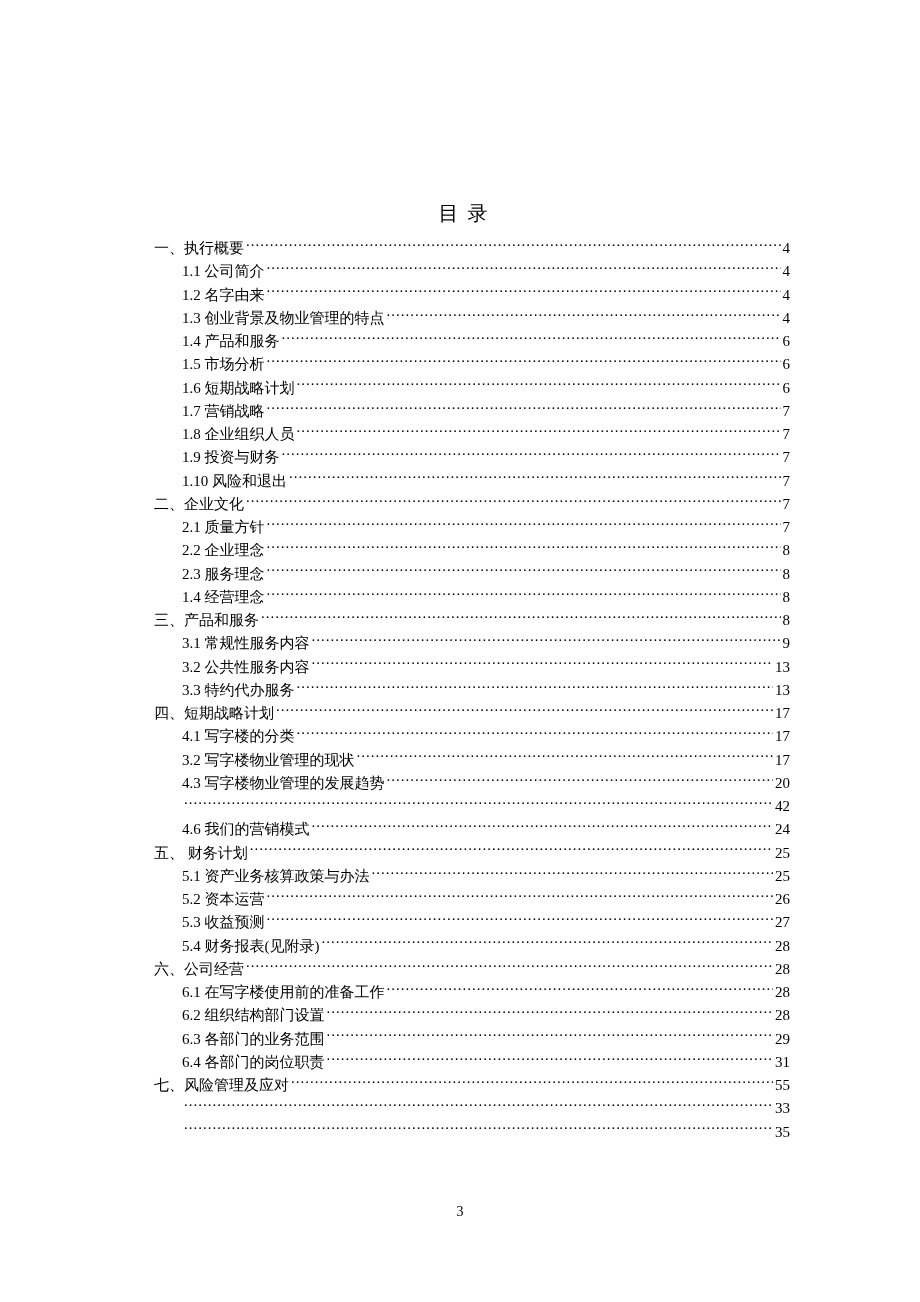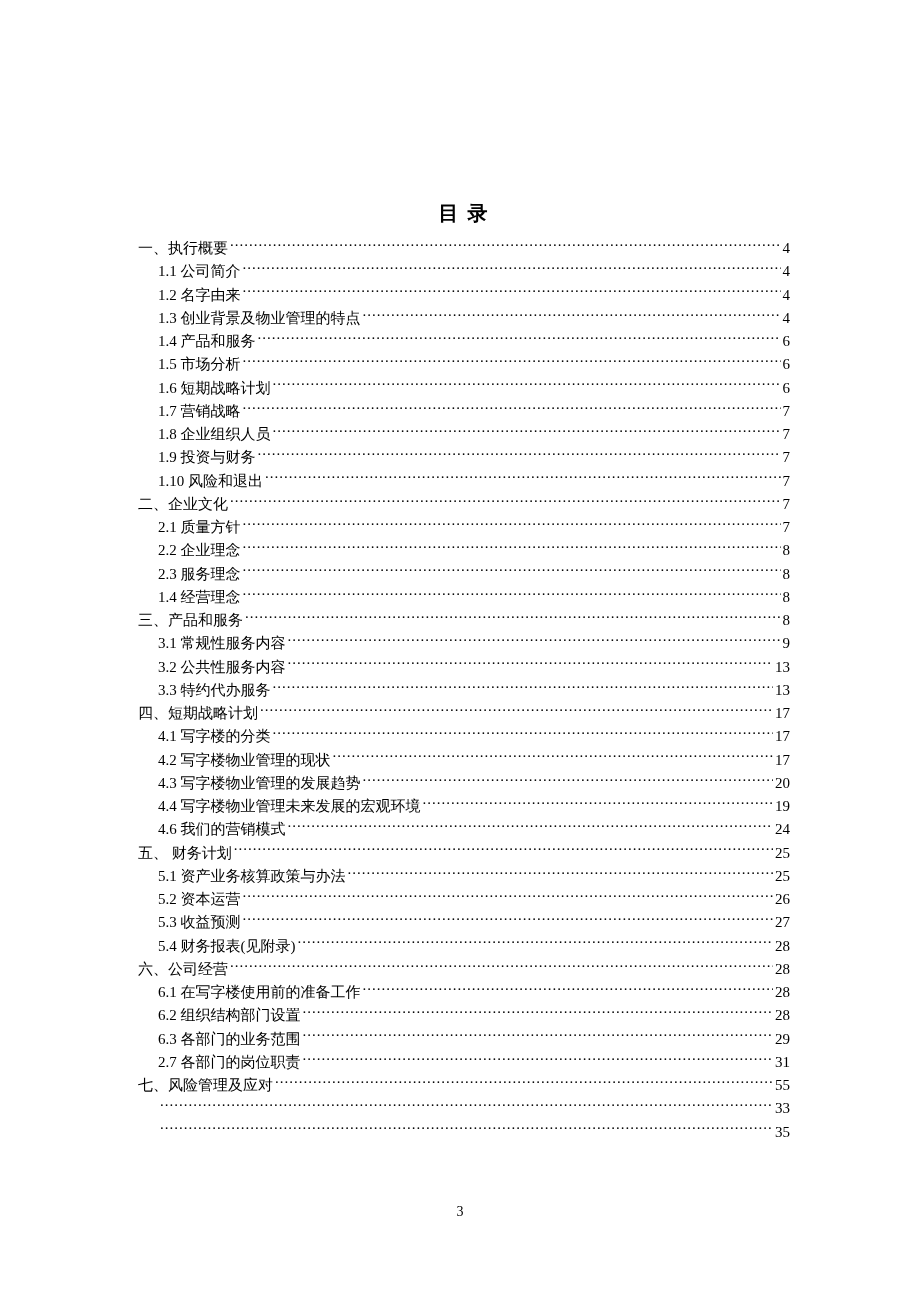--- a/index.html
+++ b/index.html
@@ -12,32 +12,32 @@
       font-size: 15px;
       color: #000;
     }
     .page {
       padding: 200px 130px 0 138px;
     }
     .title {
       text-align: center;
       font-size: 20px;
       margin-bottom: 10px;
-      font-weight: bold;
+      font-weight: normal;
       letter-spacing: 2px;
     }
     .toc-entry {
       display: flex;
       align-items: baseline;
       white-space: nowrap;
       line-height: 1.55;
       margin-bottom: 0;
     }
-    .toc-entry.lvl1 { margin-left: 0; }
-    .toc-entry.lvl2 { margin-left: 20px; }
+    .toc-entry.lvl1 { margin-left: 16px; }
+    .toc-entry.lvl2 { margin-left: 44px; }
     .toc-text { flex: 0 0 auto; }
     .toc-leader {
       flex: 1 1 auto;
       overflow: hidden;
       position: relative;
       height: 1em;
       margin: 0 2px;
     }
     .toc-leader::after {
       content: "................................................................................................................................................................................................................................................";
@@ -168,33 +168,32 @@
         <span class="toc-text">四、短期战略计划</span>
         <span class="toc-leader"></span>
         <span class="toc-page">17</span>
       </div>
       <div class="toc-entry lvl2">
         <span class="toc-text">4.1 写字楼的分类</span>
         <span class="toc-leader"></span>
         <span class="toc-page">17</span>
       </div>
       <div class="toc-entry lvl2">
-        <span class="toc-text">4.2 写字楼物业管理的现状</span>
+        <span class="toc-text">3.2 写字楼物业管理的现状</span>
         <span class="toc-leader"></span>
         <span class="toc-page">17</span>
       </div>
       <div class="toc-entry lvl2">
         <span class="toc-text">4.3 写字楼物业管理的发展趋势</span>
         <span class="toc-leader"></span>
         <span class="toc-page">20</span>
       </div>
       <div class="toc-entry lvl2">
-        <span class="toc-text">4.4 写字楼物业管理未来发展的宏观环境</span>
-        <span class="toc-leader"></span>
-        <span class="toc-page">19</span>
+        <span class="toc-leader"></span>
+        <span class="toc-page">42</span>
       </div>
       <div class="toc-entry lvl2">
         <span class="toc-text">4.6 我们的营销模式</span>
         <span class="toc-leader"></span>
         <span class="toc-page">24</span>
       </div>
       <div class="toc-entry lvl1">
         <span class="toc-text">五、 财务计划</span>
         <span class="toc-leader"></span>
         <span class="toc-page">25</span>
@@ -233,21 +232,21 @@
         <span class="toc-text">6.2 组织结构部门设置</span>
         <span class="toc-leader"></span>
         <span class="toc-page">28</span>
       </div>
       <div class="toc-entry lvl2">
         <span class="toc-text">6.3 各部门的业务范围</span>
         <span class="toc-leader"></span>
         <span class="toc-page">29</span>
       </div>
       <div class="toc-entry lvl2">
-        <span class="toc-text">2.7 各部门的岗位职责</span>
+        <span class="toc-text">6.4 各部门的岗位职责</span>
         <span class="toc-leader"></span>
         <span class="toc-page">31</span>
       </div>
       <div class="toc-entry lvl1">
         <span class="toc-text">七、风险管理及应对</span>
         <span class="toc-leader"></span>
         <span class="toc-page">55</span>
       </div>
       <div class="toc-entry lvl2">
         <span class="toc-leader"></span>

